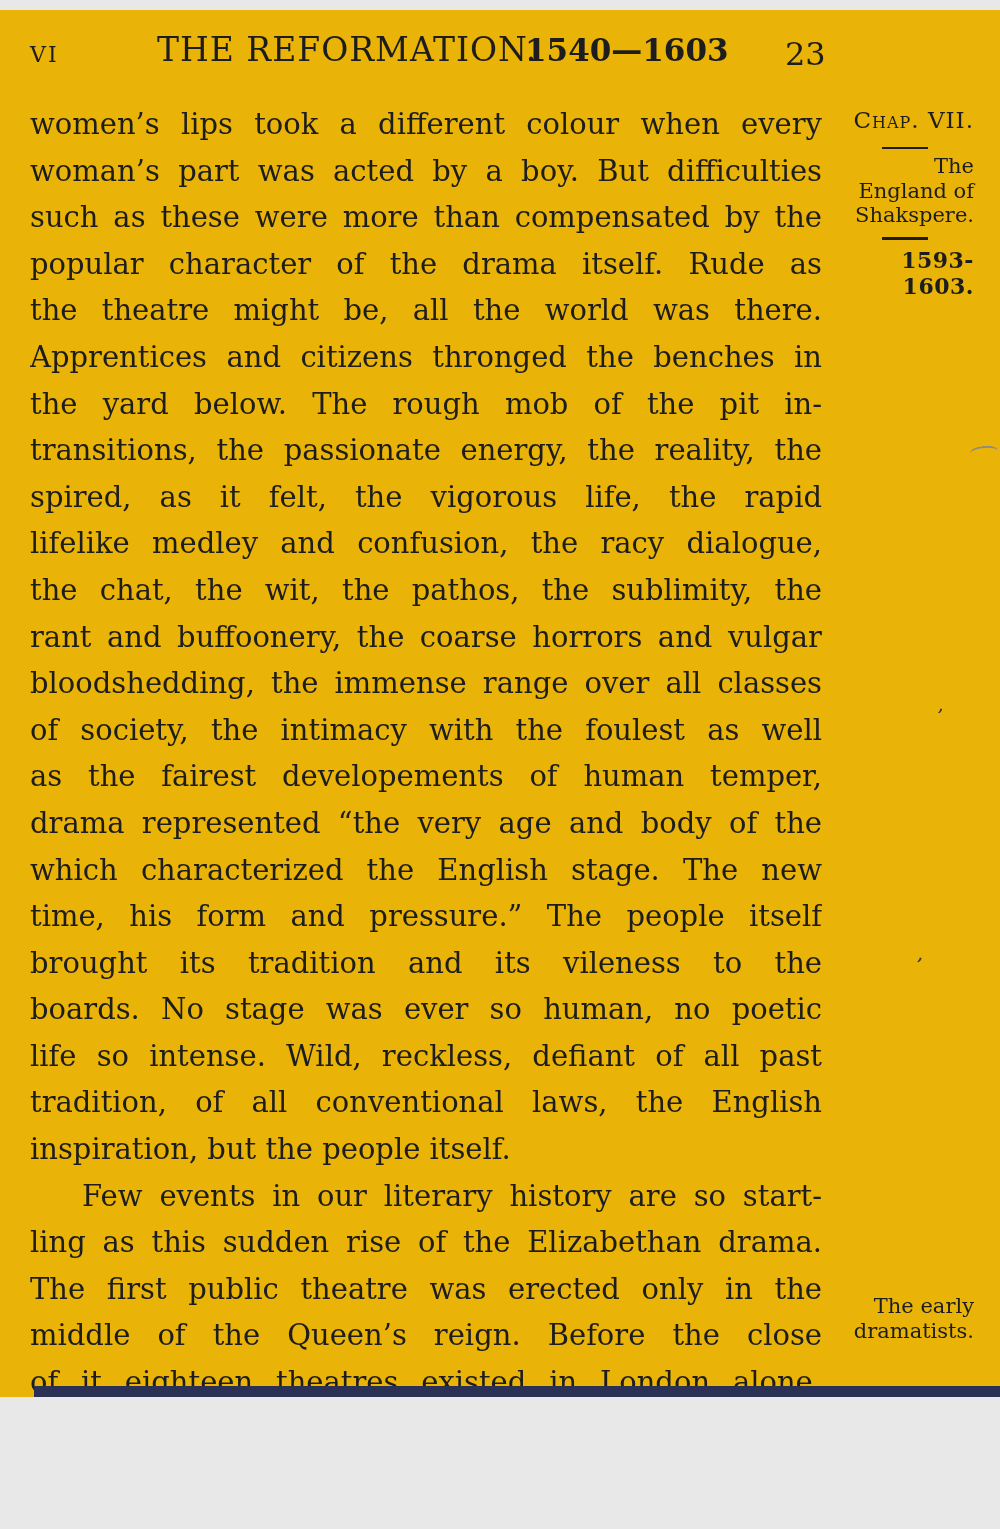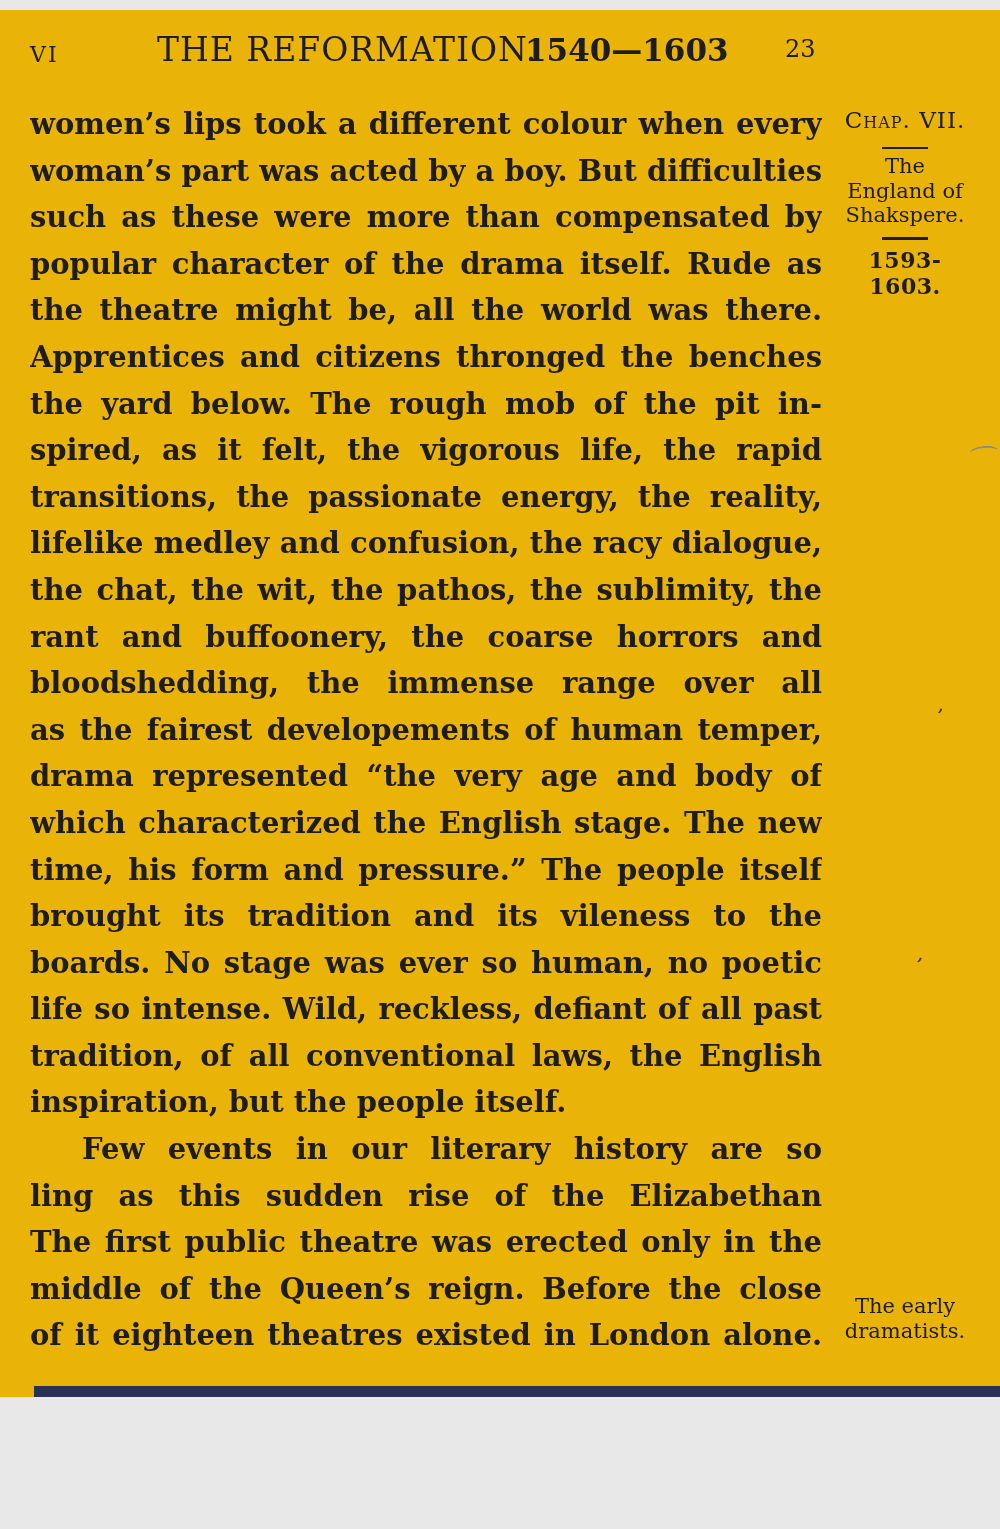--- a/index.html
+++ b/index.html
@@ -7,31 +7,31 @@
     position:relative; width:1000px; height:1387px; margin:10px auto;
     background:#eab308; overflow:hidden;
     font-family:"DejaVu Serif","Liberation Serif",serif;
     color:#1d1d1d;
   }
   
   .running-header { position:absolute; top:0; left:0; width:1000px; height:70px; }
   .h-folio-left { position:absolute; left:30px; top:32px; font-size:22px; letter-spacing:2px; }
   .h-title { position:absolute; left:157px; top:20px; font-size:33px; font-weight:normal; letter-spacing:1px; white-space:nowrap; }
   .h-dates { position:absolute; left:525px; top:22px; font-size:31px; font-weight:bold; white-space:nowrap; }
-  .h-page-number { position:absolute; left:785px; top:25px; font-size:24px; }
+  .h-page-number { position:absolute; left:785px; top:25px; font-size:32px; }
   
   .body-column {
     position:absolute; left:30px; top:91px; width:792px;
     font-size:29px; line-height:46.6px;
   }
-  .text-line { text-align:justify; text-align-last:justify; height:46.6px; overflow:hidden;font-weight:bold; }
+  .text-line { text-align:justify; text-align-last:justify; height:46.6px; overflow:hidden; }
   .text-line.last { text-align-last:left; }
   .text-line.indent { text-indent:52px; }
   
-  .sidenote { position:absolute; left:836px; width:138px; text-align:center; }
+  .sidenote { position:absolute; left:836px; width:138px; text-align:right; }
   .sidenote-1 { top:97px; }
   .chapter-note { font-size:23px; font-variant:small-caps; letter-spacing:1px; }
   .note-rule { width:46px; border:0; border-top:2px solid #1d1d1d; margin:14px auto 5px auto; }
   .note-rule.thick { border-top-width:3px; margin:9px auto 7px auto; }
   .note-bold { font-weight:normal; font-size:21px; line-height:24.5px; }
   .note-date { font-weight:bold; font-size:22px; margin-top:3px; letter-spacing:0.5px; }
   .sidenote-2 { top:1284px; }
   .sidenote-2 .note-bold { line-height:25px; }
   
   .stray-arc {
@@ -59,26 +59,27 @@
   </div>
 
   <div class="body-column">
     <div class="text-line">women’s lips took a different colour when every</div>
     <div class="text-line">woman’s part was acted by a boy.  But difficulties</div>
     <div class="text-line">such as these were more than compensated by the</div>
     <div class="text-line">popular character of the drama itself.  Rude as</div>
     <div class="text-line">the theatre might be, all the world was there.</div>
     <div class="text-line">Apprentices and citizens thronged the benches in</div>
     <div class="text-line">the yard below.  The rough mob of the pit in-</div>
+    <div class="text-line">transitions, the passionate energy, the reality, the</div>
     <div class="text-line">spired, as it felt, the vigorous life, the rapid</div>
-    <div class="text-line">transitions, the passionate energy, the reality, the</div>
     <div class="text-line">lifelike medley and confusion, the racy dialogue,</div>
     <div class="text-line">the chat, the wit, the pathos, the sublimity, the</div>
     <div class="text-line">rant and buffoonery, the coarse horrors and vulgar</div>
     <div class="text-line">bloodshedding, the immense range over all classes</div>
+    <div class="text-line">of society, the intimacy with the foulest as well</div>
     <div class="text-line">as the fairest developements of human temper,</div>
     <div class="text-line">drama represented “the very age and body of the</div>
     <div class="text-line">which characterized the English stage.  The new</div>
     <div class="text-line">time, his form and pressure.”  The people itself</div>
     <div class="text-line">brought its tradition and its vileness to the</div>
     <div class="text-line">boards.  No stage was ever so human, no poetic</div>
     <div class="text-line">life so intense.  Wild, reckless, defiant of all past</div>
     <div class="text-line">tradition, of all conventional laws, the English</div>
     <div class="text-line last">inspiration, but the people itself.</div>
     <div class="text-line indent">Few events in our literary history are so start-</div>

